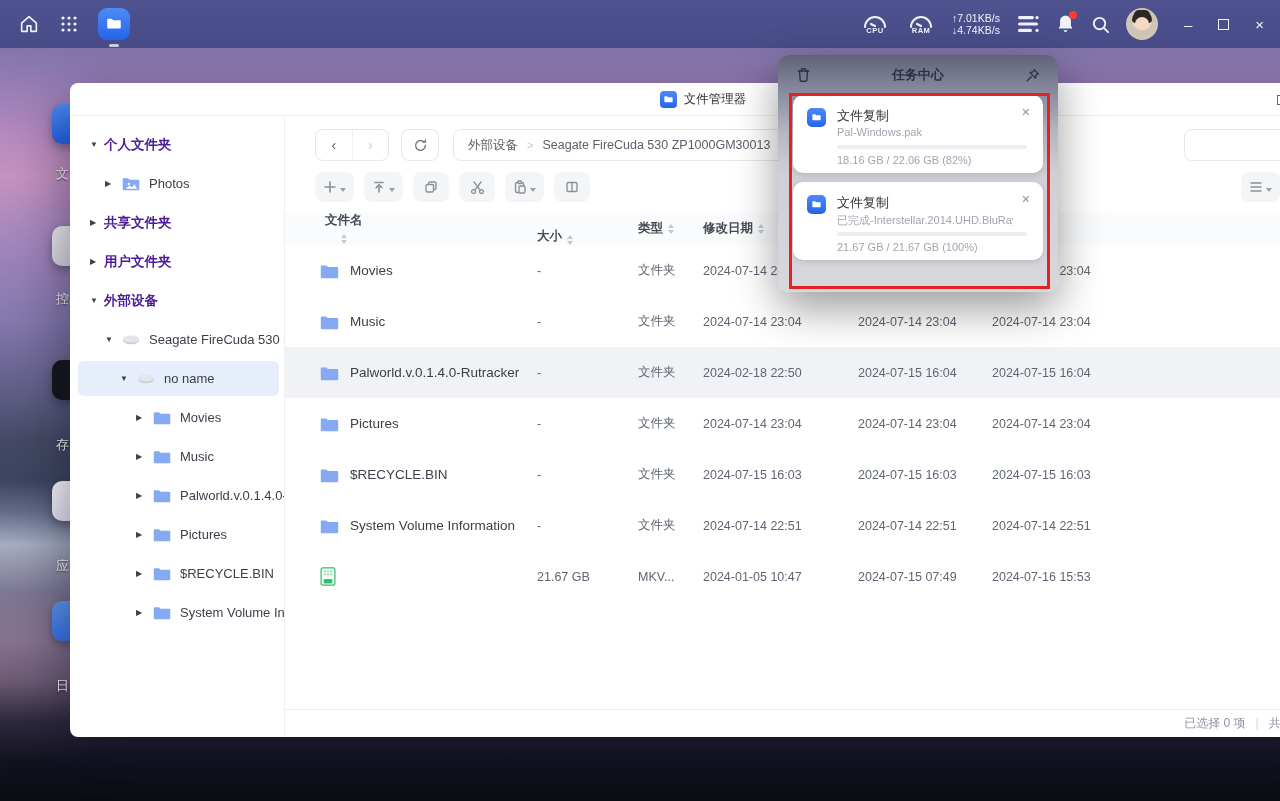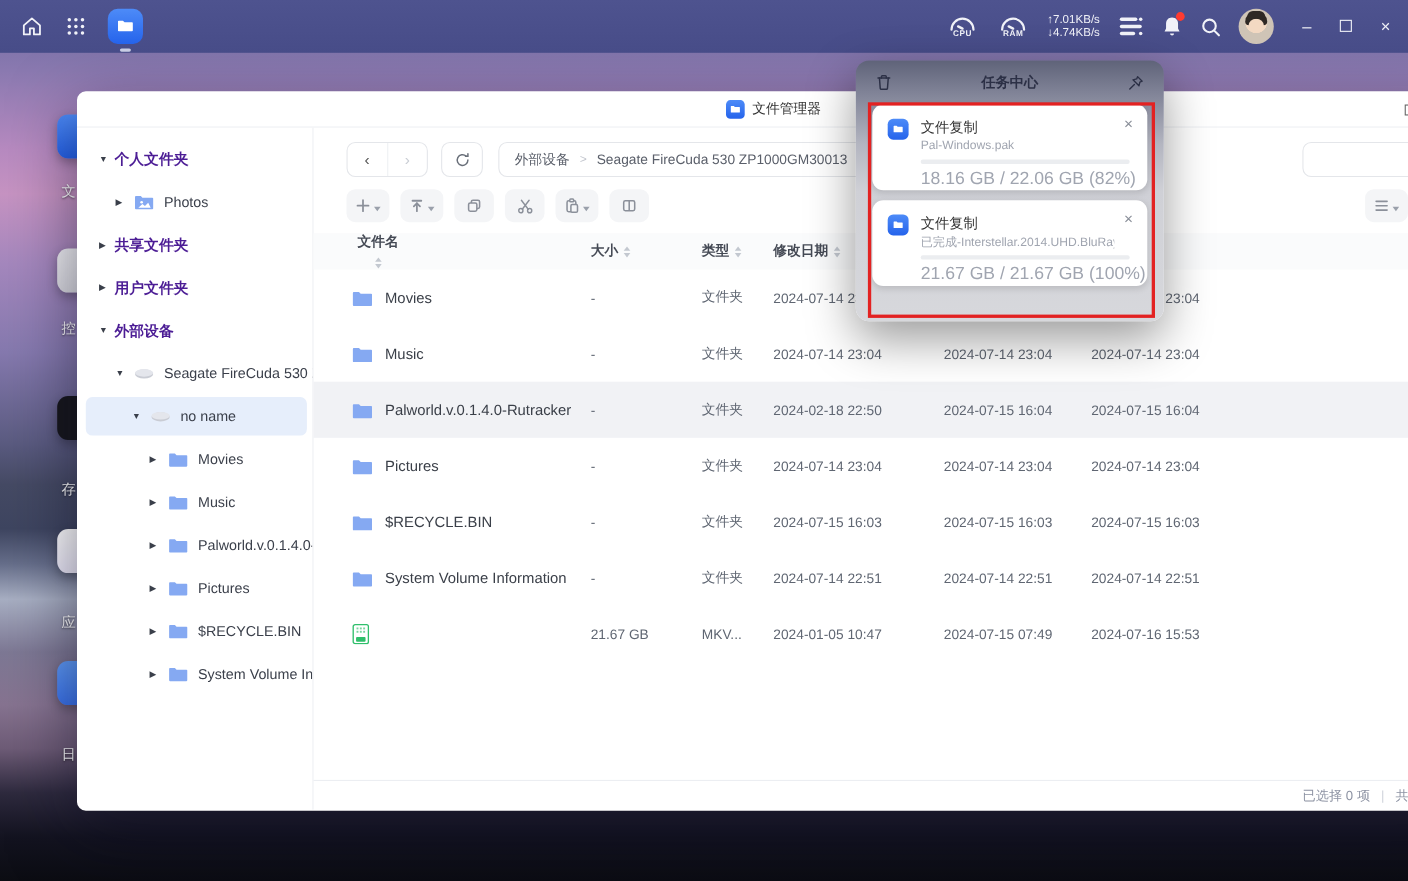--- a/index.html
+++ b/index.html
@@ -123,21 +123,21 @@
 
   .rows { position:absolute; left:0; top:129px; width:100%; }
   .frow { position:relative; height:51px; }
   .frow.hl { background:#f1f2f5; }
   .cell { position:absolute; top:0; height:51px; display:flex; align-items:center;
     font-size:12.5px; color:#5f6672; white-space:nowrap; }
   .cell.name { font-size:13.5px; color:#3a3f48; }
   .cell.icon-cell { left:35px; }
   .c-name { left:65px; } .c-size { left:252px; } .c-type { left:353px; }
   .c-m { left:418px; } .c-d2 { left:573px; } .c-d3 { left:707px; }
-  .h-name { left:40px;flex-direction:column; } .h-size { left:252px; } .h-type { left:353px; } .h-m { left:418px; }
+  .h-name { left:40px;flex-direction:column; } .h-size { left:252px;align-items:flex-end; } .h-type { left:353px; } .h-m { left:418px; }
 
   .statusbar { position:absolute; left:0; bottom:0; width:100%; height:27px;
     border-top:1px solid #eceef2; display:flex; align-items:center;
     justify-content:flex-end; padding-right:30px; gap:10px;
     font-size:12px; color:#8d93a3; }
   .statusbar .sdiv { color:#d0d4dc; }
 
   
   .popup { position:absolute; left:778px; top:55px; width:280px; height:237px;
     border-radius:12px; z-index:50;
@@ -150,21 +150,21 @@
   .tc-icon { position:absolute; left:14px; top:13px; width:19px; height:19px; border-radius:5px;
     background:linear-gradient(180deg,#4d8bf8,#2563eb); display:flex; align-items:center;
     justify-content:center; }
   .tc-title { position:absolute; left:44px; top:12px; font-size:13px; color:#333; }
   .tc-close { position:absolute; right:13px; top:9px; font-size:14px; color:#8a8f99; }
   .tc-file { position:absolute; left:44px; top:31px; right:30px; font-size:11px; color:#a0a5b0;
     white-space:nowrap; overflow:hidden; }
   .tc-bar { position:absolute; left:44px; top:50px; right:16px; height:4px; border-radius:2px;
     background:#ebedf0; overflow:hidden; }
   .tc-fill { height:100%; border-radius:2px; }
-  .tc-detail { position:absolute; left:44px; top:59px; font-size:16px; color:#a0a5b0; }
+  .tc-detail { position:absolute; left:44px; top:59px; font-size:11px; color:#a0a5b0; }
   .red-rect { position:absolute; left:789px; top:93px; width:261px; height:196px;
     border:3px solid #e32222; z-index:60; pointer-events:none; }
 
   svg { display:block; }
 </style>
 </head>
 <body>
 
 <div class="wallpaper"></div>
 

